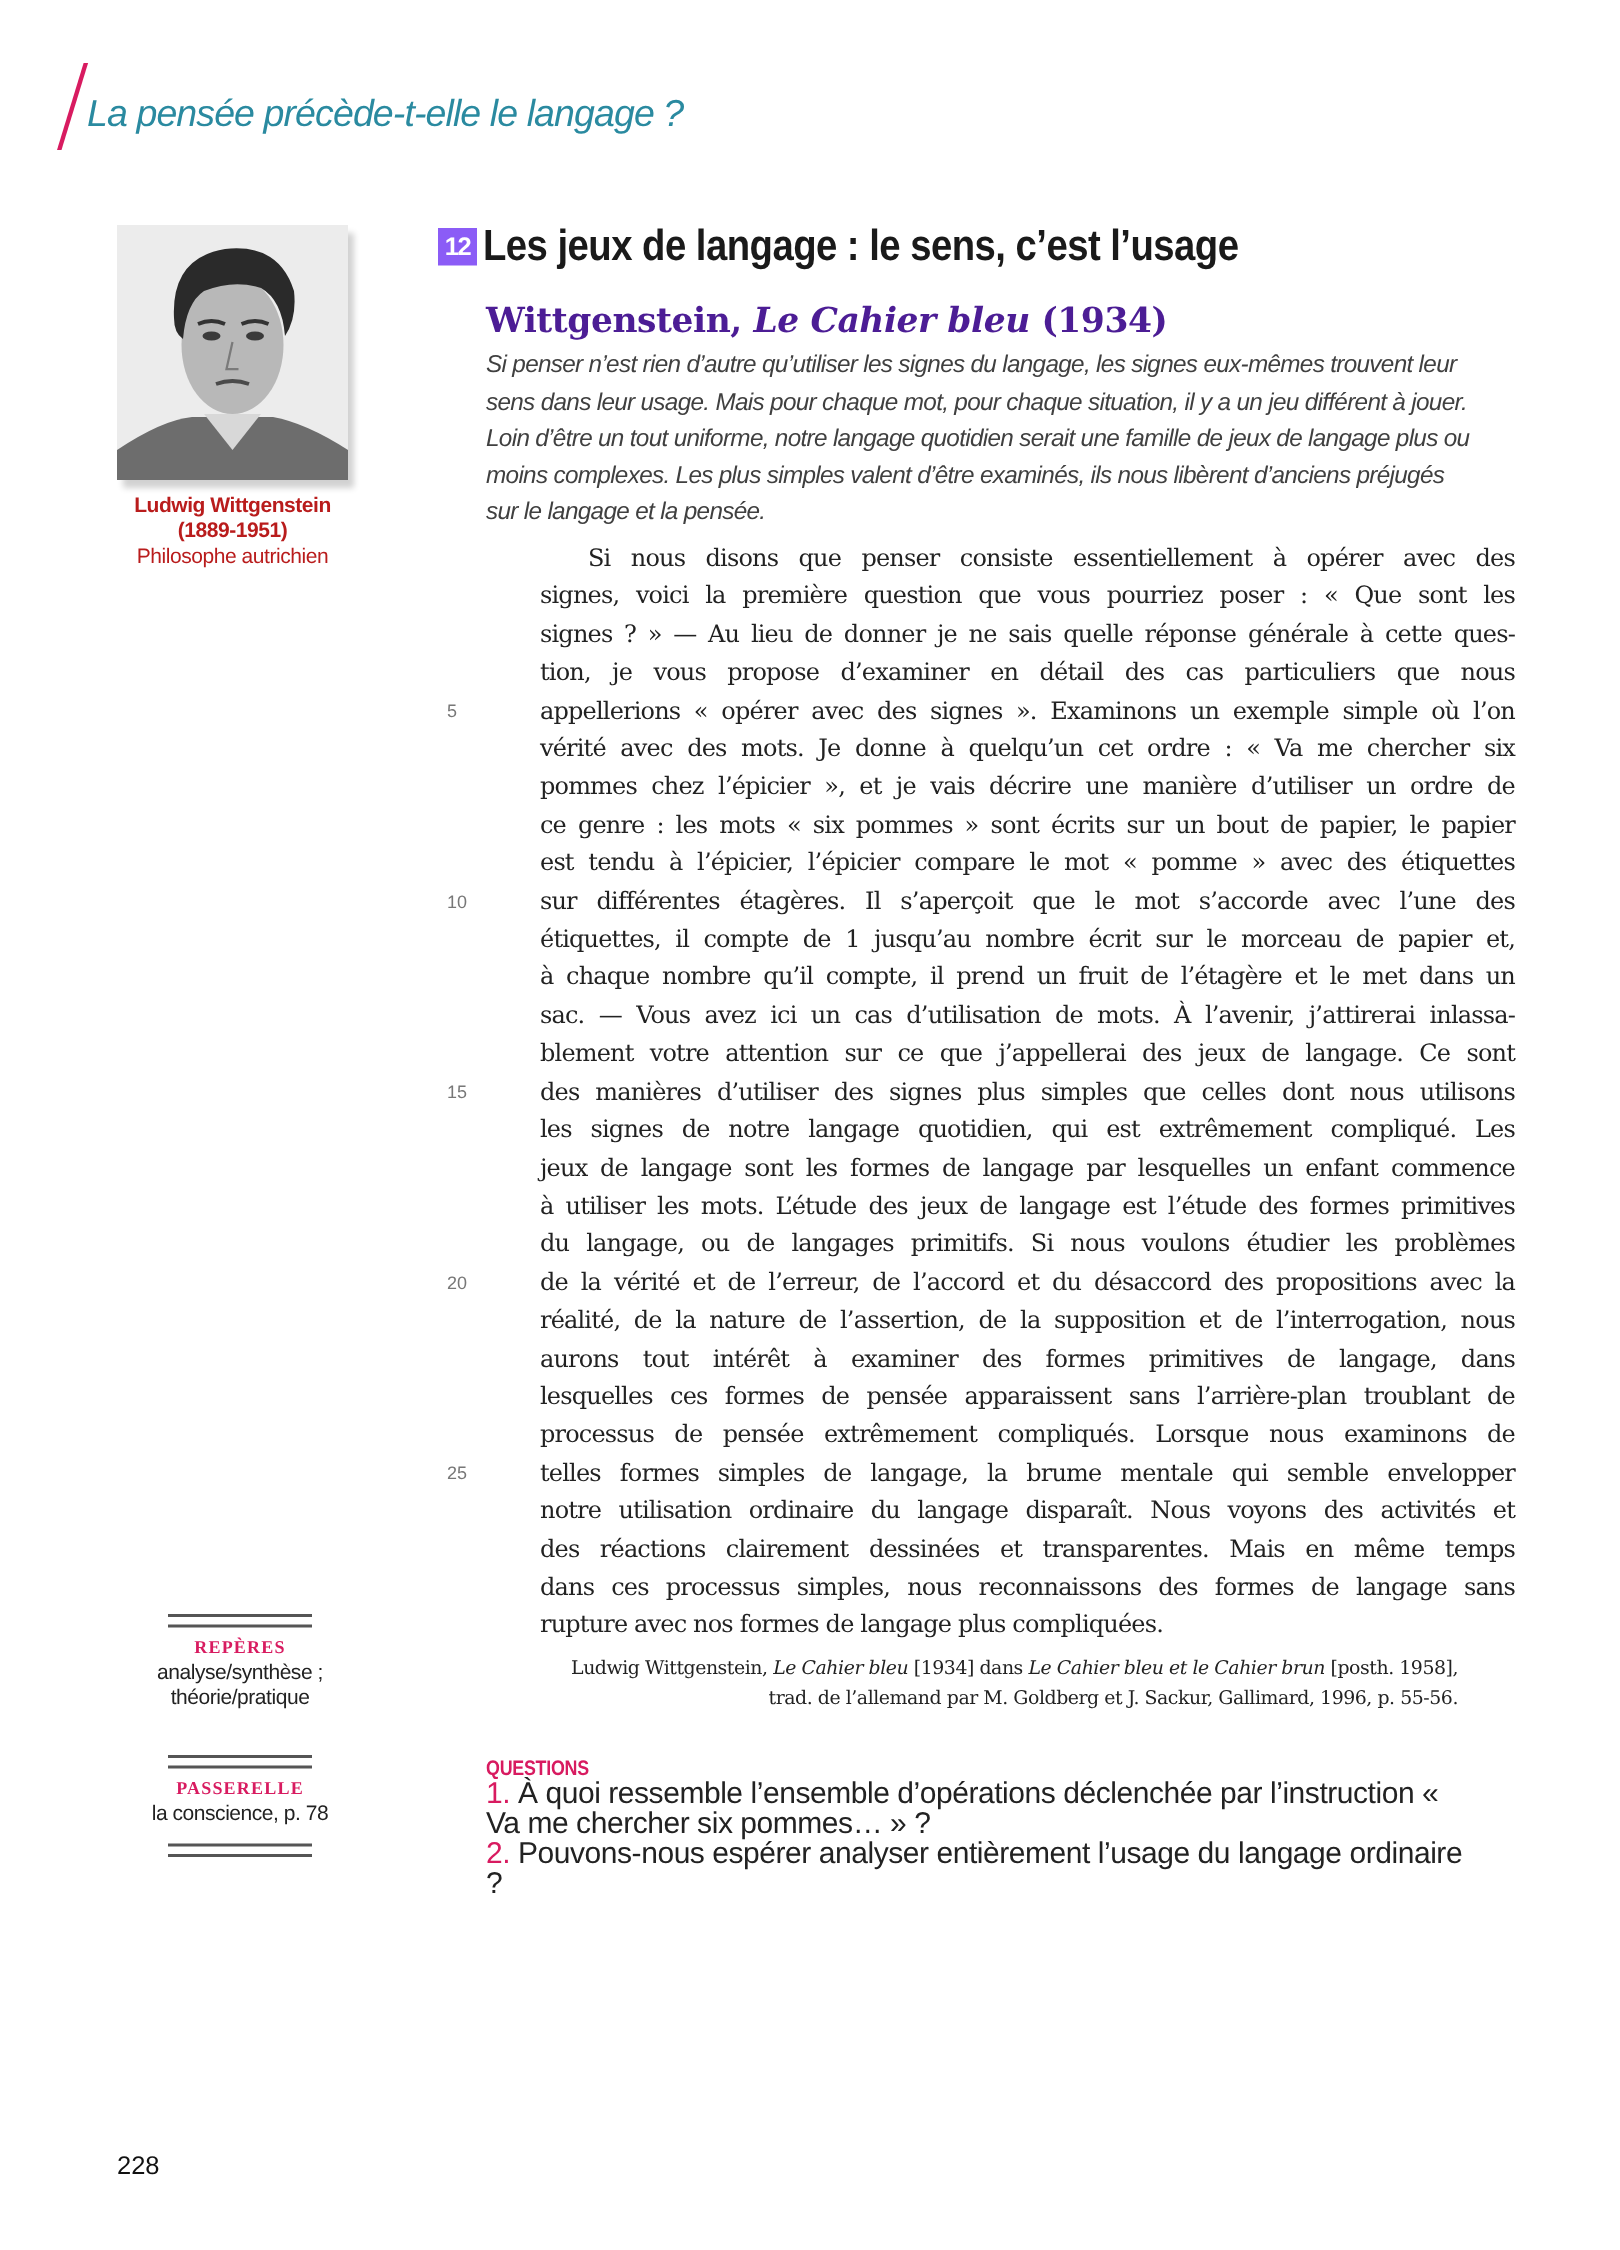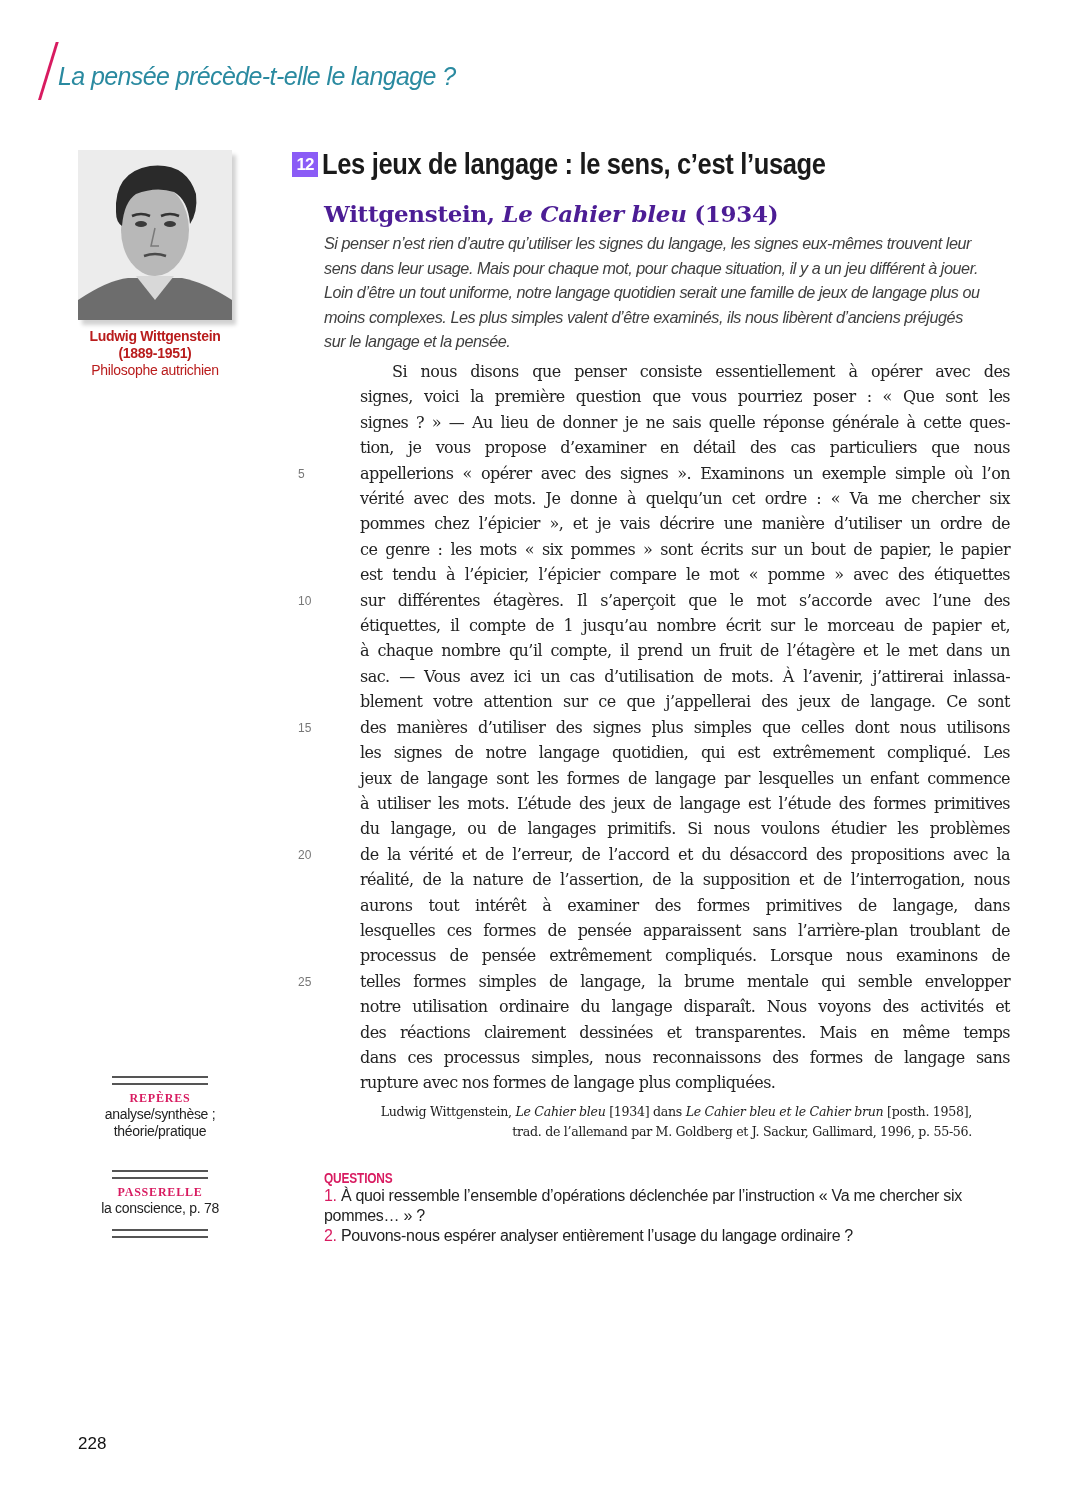--- a/index.html
+++ b/index.html
@@ -33,21 +33,21 @@
   .line { white-space: nowrap; text-align: justify; text-align-last: justify; display: block; letter-spacing: -0.55px; }
   .line.last { text-align-last: left; }
   .line.indent { padding-left: 32px; }
   .linenum { position: absolute; left: 298px; font-family: "Liberation Sans", sans-serif; font-size: 12px; color: #777; }
 
   .citation { position: absolute; right: 108px; top: 1102px; text-align: right; font-family: "DejaVu Serif", serif; font-size: 12.6px; line-height: 20px; color: #222; letter-spacing: -0.3px; }
   .citation i { font-style: italic; }
 
   .questions { position: absolute; left: 324px; top: 1170px; width: 660px; font-family: "Liberation Sans", sans-serif; }
   .questions-head { color: #d81b60; font-size: 14px; font-weight: bold; letter-spacing: -0.2px; transform: scaleX(0.85); transform-origin: left; }
-  .question { font-size: 16px; line-height: 20px; color: #222; letter-spacing: -0.3px; }
+  .question { font-size: 20px; line-height: 20px; color: #222; letter-spacing: -0.3px; }
   .question .qn { color: #d81b60; }
 
   .page-number { position: absolute; left: 78px; top: 1434px; font-family: "Liberation Sans", sans-serif; font-size: 17px; color: #111; }
 </style>
 </head>
 <body>
 
 <div class="chapter-header">
   <div class="chapter-slash"></div>
   <div class="chapter-title">La pensée précède-t-elle le langage ?</div>

